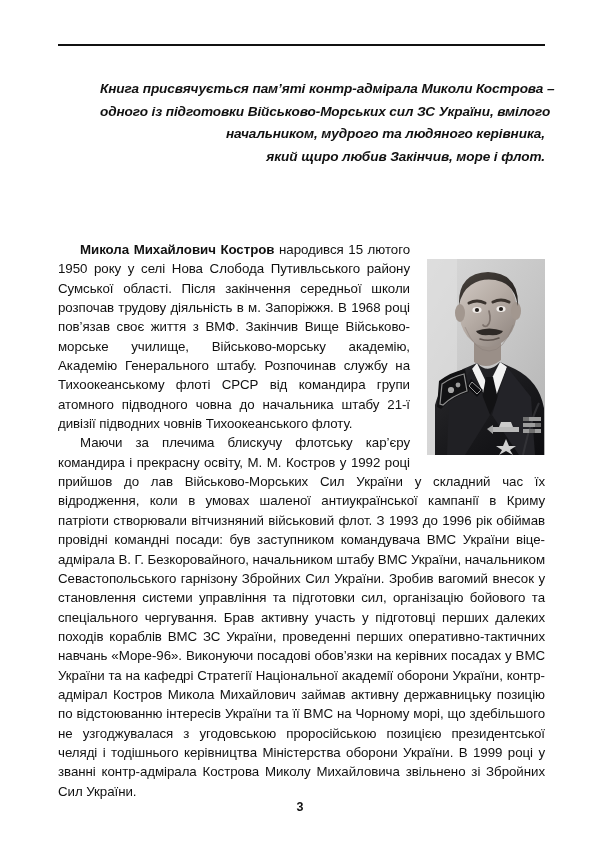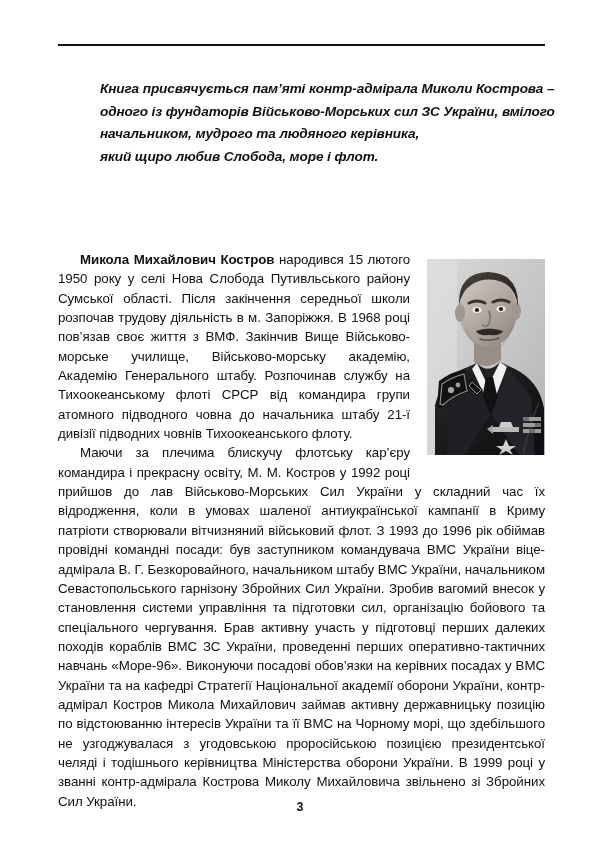--- a/index.html
+++ b/index.html
@@ -33,21 +33,21 @@
     height: 2px;
     background: #111111;
   }
 
   
   .dedication {
     position: absolute;
     left: 100px;
     top: 78px;
     width: 445px;
-    text-align: left;
+    text-align: right;
     font-weight: bold;
     font-style: italic;
     font-size: 13.6px;
     line-height: 22.6px;
     letter-spacing: -0.1px;
     color: #111111;
   }
   .dedication .ded-line {
     display: block;
     white-space: nowrap;
@@ -62,21 +62,21 @@
     height: 196px;
     overflow: hidden;
     background: #c9c9c9;
   }
   .portrait svg { display: block; width: 100%; height: 100%; }
 
   
   .body-text {
     position: absolute;
     left: 58px;
-    top: 250px;
+    top: 240px;
     width: 487px;
     font-size: 13.3px;
     line-height: 19.35px;
     text-align: justify;
     color: #111111;
     letter-spacing: -0.05px;
     hyphens: manual;
   }
   .float-spacer {
     float: right;
@@ -106,23 +106,23 @@
 </style>
 </head>
 <body>
 
 <div class="page">
 
   <div class="top-rule"></div>
 
   <div class="dedication">
     <span class="ded-line">Книга присвячується пам’яті контр-адмірала Миколи Кострова –</span>
-    <span class="ded-line">одного із фундаторів Військово-Морських сил ЗС України, вмілого</span>
+    <span class="ded-line">одного із підготовки Військово-Морських сил ЗС України, вмілого</span>
     <span class="ded-line">начальником, мудрого та людяного керівника,</span>
-    <span class="ded-line">який щиро любив Слобода, море і флот.</span>
+    <span class="ded-line">який щиро любив Закінчив, море і флот.</span>
   </div>
 
   <div class="portrait">
     <svg viewBox="0 0 118 196" preserveAspectRatio="xMidYMid slice">
       <defs>
         <linearGradient id="bgGrad" x1="0" y1="0" x2="1" y2="1">
           <stop offset="0%" stop-color="#d9d9d9"></stop>
           <stop offset="55%" stop-color="#c6c6c6"></stop>
           <stop offset="100%" stop-color="#b3b3b3"></stop>
         </linearGradient>

